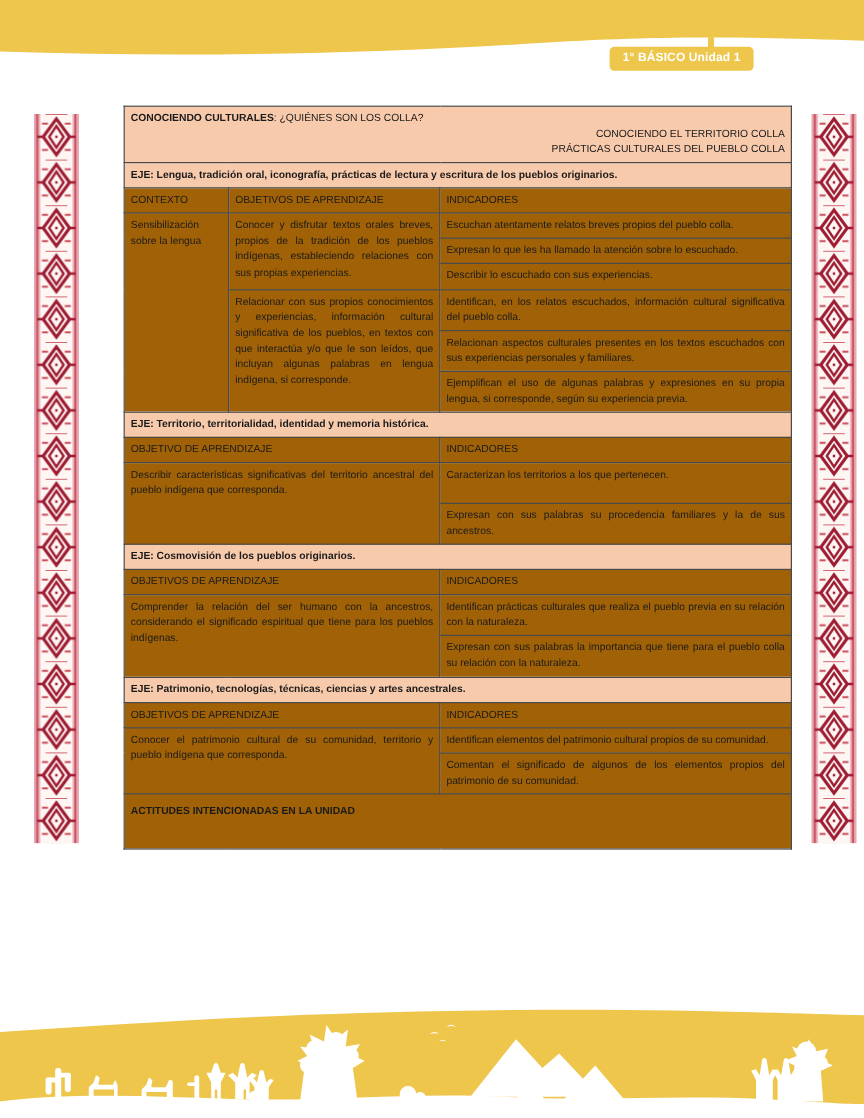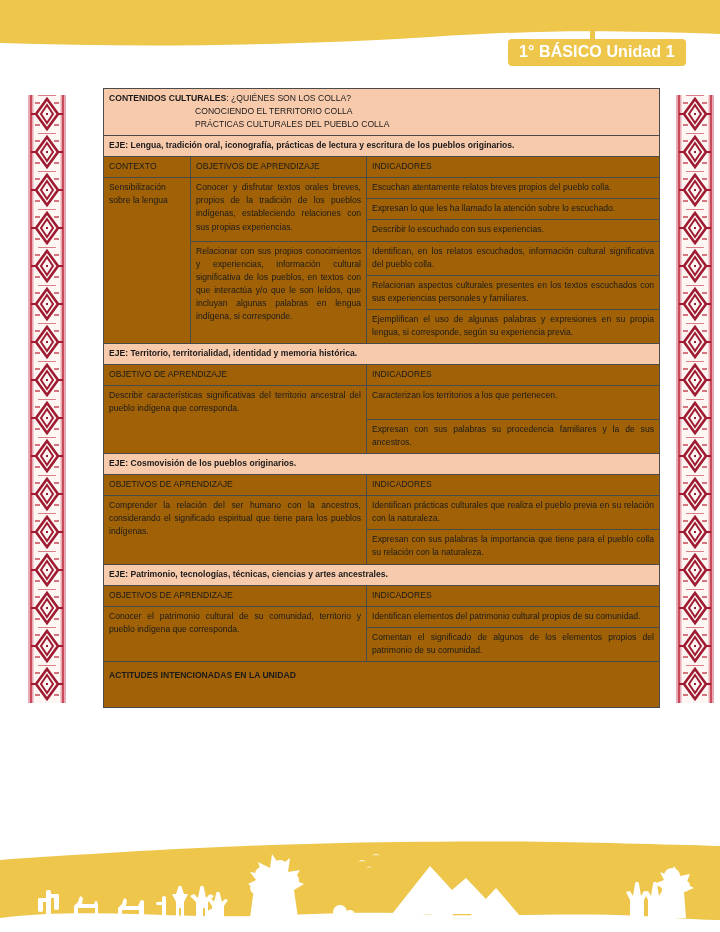--- a/index.html
+++ b/index.html
@@ -10,21 +10,21 @@
     -webkit-font-smoothing:antialiased;
   }
 
   
   .top-banner{position:absolute;left:0;top:0;width:720px;height:60px;overflow:hidden;}
   .top-banner svg{display:block;}
 
   .unit-badge{
     position:absolute;left:508px;top:39px;
     background:#EDC64B;color:#ffffff;
-    font-size:16px;font-weight:bold;
+    font-size:10px;font-weight:bold;
     padding:4px 11px 5px 11px;
     border-radius:4px;
     letter-spacing:.1px;
     white-space:nowrap;
     z-index:5;
   }
   .badge-stem{
     position:absolute;left:590px;top:31px;width:5px;height:12px;
     background:#EDC64B;z-index:4;
   }
@@ -56,21 +56,21 @@
     background:#a16207;
   }
   .peach{background:#F8CAAC !important;}
   .b{font-weight:bold;}
   .just{text-align:justify;text-align-last:left;hyphens:none;}
   .hdr-cell{padding-top:5px;padding-bottom:5px;}
   .colhead{font-size:8.6px;padding-top:4px;padding-bottom:4px;}
   .tall{height:26px;}
 
   .title-block{line-height:1.85;}
-  .title-line2,.title-line3{padding-left:86px;}
+  .title-line2,.title-line3{padding-left:86px;text-align:right;}
 
   
   .bottom-band{position:absolute;left:0;bottom:0;width:720px;height:92px;overflow:hidden;}
   .bottom-band svg{display:block;}
 </style>
 </head>
 <body>
 
 <div class="top-banner">
   <svg width="720" height="60" viewBox="0 0 720 60" xmlns="http://www.w3.org/2000/svg">
@@ -117,21 +117,21 @@
 <table class="plan">
   <colgroup>
     <col style="width:87px">
     <col style="width:176px">
     <col style="width:293px">
   </colgroup>
   <tbody>
 
     <tr>
       <td colspan="3" class="peach hdr-cell title-block">
-        <div><span class="b">CONTENIDOS CULTURALES</span><span>: ¿QUIÉNES SON LOS COLLA?</span></div>
+        <div><span class="b">CONOCIENDO CULTURALES</span><span>: ¿QUIÉNES SON LOS COLLA?</span></div>
         <div class="title-line2">CONOCIENDO EL TERRITORIO COLLA</div>
         <div class="title-line3">PRÁCTICAS CULTURALES DEL PUEBLO COLLA</div>
       </td>
     </tr>
 
     <tr>
       <td colspan="3" class="peach b hdr-cell">EJE: Lengua, tradición oral, iconografía, prácticas de lectura y escritura de los pueblos originarios.</td>
     </tr>
 
     <tr>

